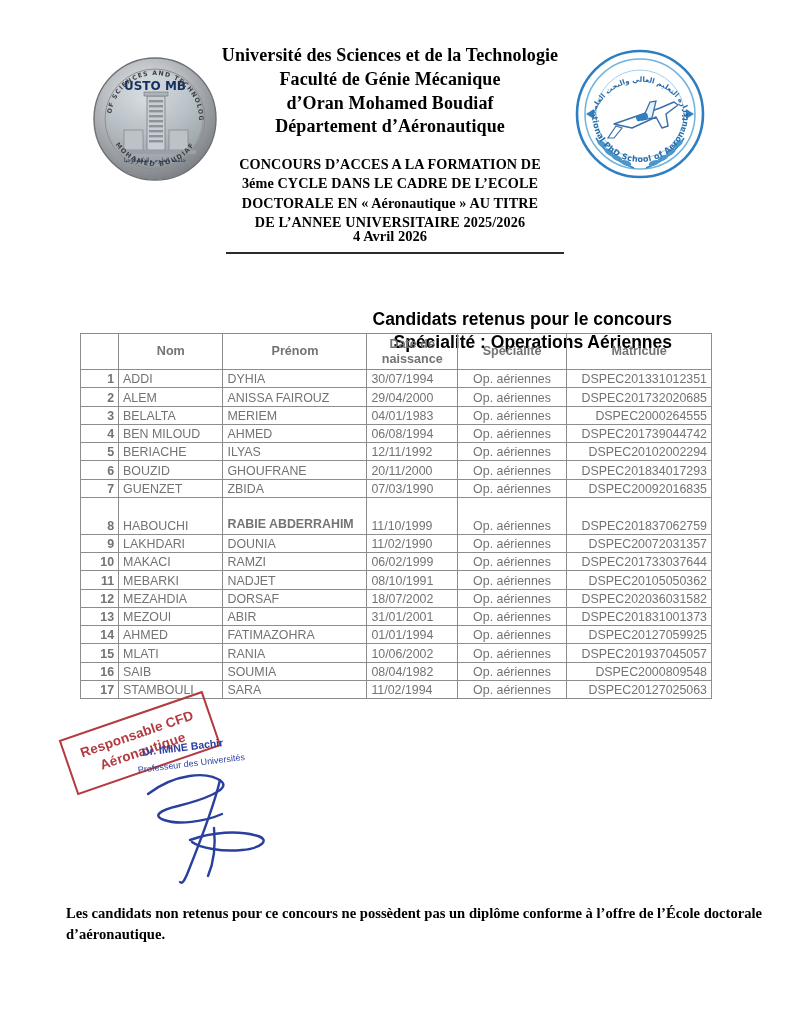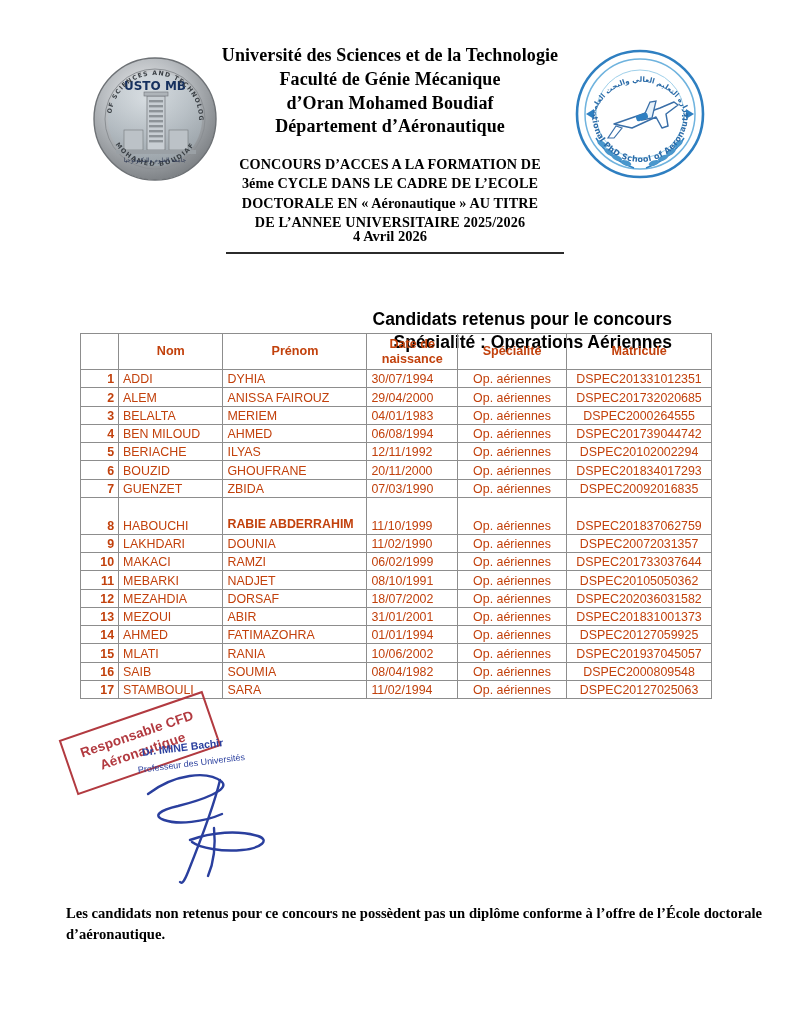--- a/index.html
+++ b/index.html
@@ -98,21 +98,21 @@
     position: absolute;
     left: 80px;
     top: 333px;
     width: 632px;
   }
   table.roster {
     border-collapse: collapse;
     width: 632px;
     font-family: "Liberation Sans", sans-serif;
     font-size: 12.4px;
-    color: #c2410c;
+    color: #737373;
   }
   table.roster th,
   table.roster td {
     border: 1px solid #8d8d8d;
     padding: 1px 4px;
     vertical-align: bottom;
     white-space: nowrap;
   }
   table.roster thead th {
     font-weight: bold;
@@ -121,21 +121,21 @@
     height: 33px;
     font-size: 12.6px;
     line-height: 1.18;
     white-space: normal;
   }
   .c-idx  { width: 38px;  text-align: right; font-weight: bold; padding-right: 6px; }
   .c-nom  { width: 106px; text-align: left; }
   .c-pre  { width: 140px; text-align: left; }
   .c-dat  { width: 93px;  text-align: left; }
   .c-spe  { width: 113px; text-align: center; padding-left: 7px; }
-  .c-mat  { width: 142px; text-align: center; padding-left: 7px; }
+  .c-mat  { width: 142px; text-align: right; padding-left: 7px; }
   table.roster tbody tr { height: 18.3px; }
   table.roster tbody tr.tall { height: 36.6px; }
   .pre-wrap { white-space: normal; line-height: 1.25; font-weight: bold; }
 
   
   .sig-area {
     position: absolute;
     left: 30px;
     top: 698px;
     width: 300px;

